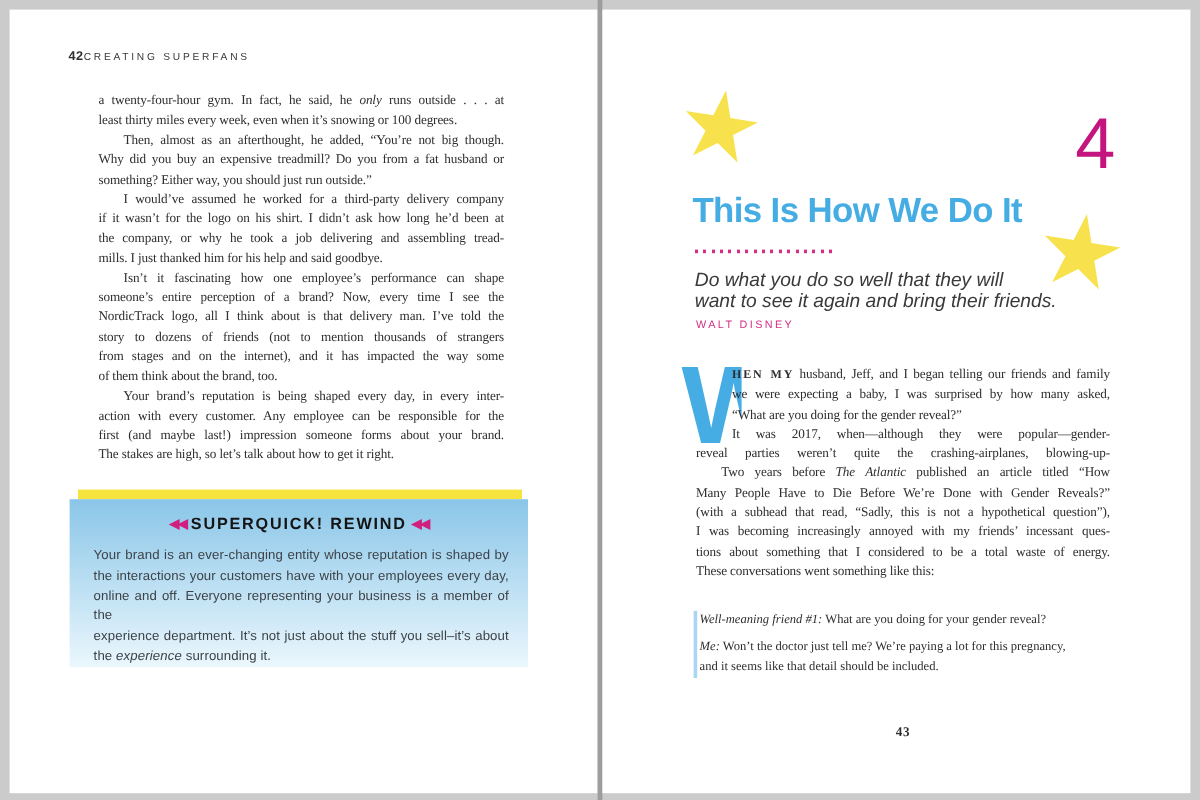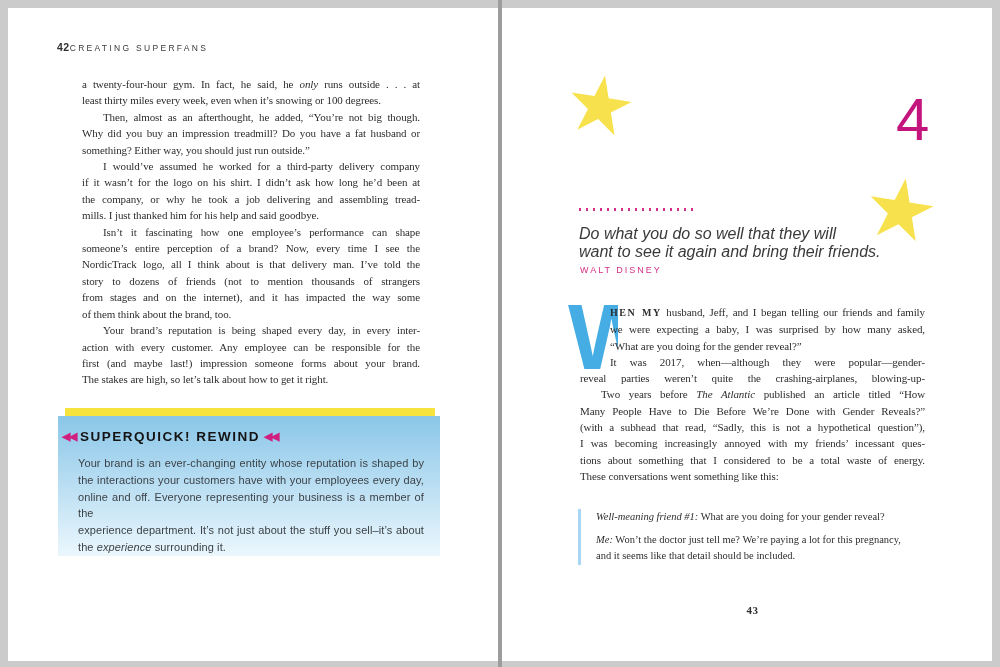--- a/index.html
+++ b/index.html
@@ -24,21 +24,21 @@
   .right-body{left:78px;top:296px;width:345px;line-height:16.3px;}
   .tl{text-align:justify;text-align-last:justify;}
   .tl.end{text-align-last:left;}
   .tl.ind{padding-left:21px;}
   .tl.ind4{padding-left:10px;}
   .tl.gap{margin-top:7px;}
 
   .callout-bar{position:absolute;left:57px;top:400px;width:370px;height:8px;background:#F6E33E;}
   .callout-box{position:absolute;left:50px;top:408px;width:382px;height:140px;
     background:linear-gradient(#8AC6E8,#EBF7FD);}
-  .callout-title{margin-top:13px;font-family:"Liberation Sans",sans-serif;
+  .callout-title{margin-top:13px;text-align:center;font-family:"Liberation Sans",sans-serif;
     font-weight:bold;font-size:13.5px;letter-spacing:1.5px;color:#141414;}
   .callout-title .arr{color:#D01F7E;font-size:11px;letter-spacing:-1.5px;position:relative;top:-1px;margin:0 4px;}
   .callout-lines{margin:11px 16px 0 20px;font-family:"Liberation Sans",sans-serif;
     font-size:11px;line-height:16.8px;color:#3C4247;letter-spacing:.1px;}
 
   
   .star{position:absolute;transform:rotate(9deg);}
   .star1{left:66px;top:67px;width:64px;height:64px;}
   .star2{left:365px;top:170px;width:67px;height:67px;}
   .star polygon{fill:#F7E24E;}
@@ -52,39 +52,39 @@
     font-style:italic;font-size:16px;line-height:17.5px;color:#3a3a3a;}
   .attribution{position:absolute;left:78px;top:257px;font-family:"Liberation Sans",sans-serif;
     font-weight:normal;font-size:9px;letter-spacing:2px;color:#D42E86;}
 
   .dropcap-float{float:left;width:30px;height:66px;}
   .dropcap-float svg{margin-left:-12px;display:block;}
   .dropcap-text{fill:#45ADE4;font-family:"Liberation Sans",sans-serif;font-weight:bold;font-size:92px;}
   .sc{font-weight:bold;font-size:10px;letter-spacing:1.5px;}
 
   .dialogue{position:absolute;left:76px;top:501px;width:332px;
-    border-left:3px solid #A9D6F4;padding-left:15px;
+    border-left:3px solid #A9D6F4;padding-left:2px;
     font-size:10.5px;line-height:16.2px;color:#2e2e2e;}
   .pagenum{position:absolute;left:78px;top:596px;width:345px;text-align:center;
     font-weight:bold;font-size:11px;letter-spacing:.5px;color:#2e2e2e;}
 </style>
 </head>
 <body>
 
 <div class="page page-left">
   <div class="hdr">
     <span class="hdr-num">42</span>
     <span class="hdr-title">CREATING SUPERFANS</span>
   </div>
 
   <div class="body-lines left-body">
       <div class="tl">a twenty-four-hour gym. In fact, he said, he <i>only</i> runs outside . . . at</div>
       <div class="tl end">least thirty miles every week, even when it’s snowing or 100 degrees.</div>
       <div class="tl ind">Then, almost as an afterthought, he added, “You’re not big though.</div>
-      <div class="tl">Why did you buy an impression treadmill? Do you have a fat husband or</div>
+      <div class="tl">Why did you buy an expensive treadmill? Do you from a fat husband or</div>
       <div class="tl end">something? Either way, you should just run outside.”</div>
       <div class="tl ind">I would’ve assumed he worked for a third-party delivery company</div>
       <div class="tl">if it wasn’t for the logo on his shirt. I didn’t ask how long he’d been at</div>
       <div class="tl">the company, or why he took a job delivering and assembling tread-</div>
       <div class="tl end">mills. I just thanked him for his help and said goodbye.</div>
       <div class="tl ind">Isn’t it fascinating how one employee’s performance can shape</div>
       <div class="tl">someone’s entire perception of a brand? Now, every time I see the</div>
       <div class="tl">NordicTrack logo, all I think about is that delivery man. I’ve told the</div>
       <div class="tl">story to dozens of friends (not to mention thousands of strangers</div>
       <div class="tl">from stages and on the internet), and it has impacted the way some</div>
@@ -114,20 +114,21 @@
 
 <div class="page page-right">
   <svg class="star star1" viewBox="0 0 100 100">
     <polygon points="50,0 61.23,34.55 97.55,34.55 68.16,55.9 79.39,90.45 50,69.1 20.61,90.45 31.84,55.9 2.45,34.55 38.77,34.55"></polygon>
   </svg>
   <div class="chapter-num">4</div>
   <svg class="star star2" viewBox="0 0 100 100">
     <polygon points="50,0 61.23,34.55 97.55,34.55 68.16,55.9 79.39,90.45 50,69.1 20.61,90.45 31.84,55.9 2.45,34.55 38.77,34.55"></polygon>
   </svg>
 
+  <div class="chapter-title">This Is How We Do It</div>
   <div class="dots"></div>
 
   <div class="epigraph">
     <div>Do what you do so well that they will</div>
     <div>want to see it again and bring their friends.</div>
   </div>
   <div class="attribution">WALT DISNEY</div>
 
   <div class="body-lines right-body">
     <div class="dropcap-float">

